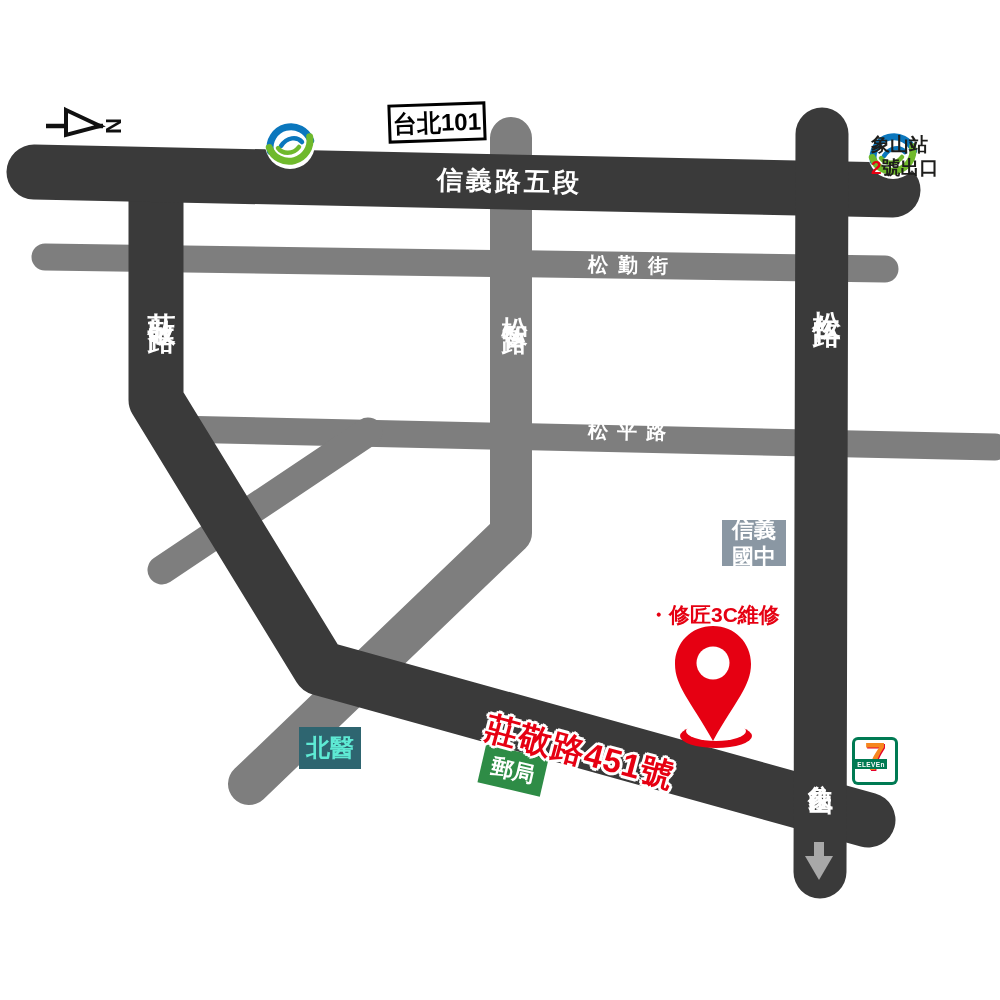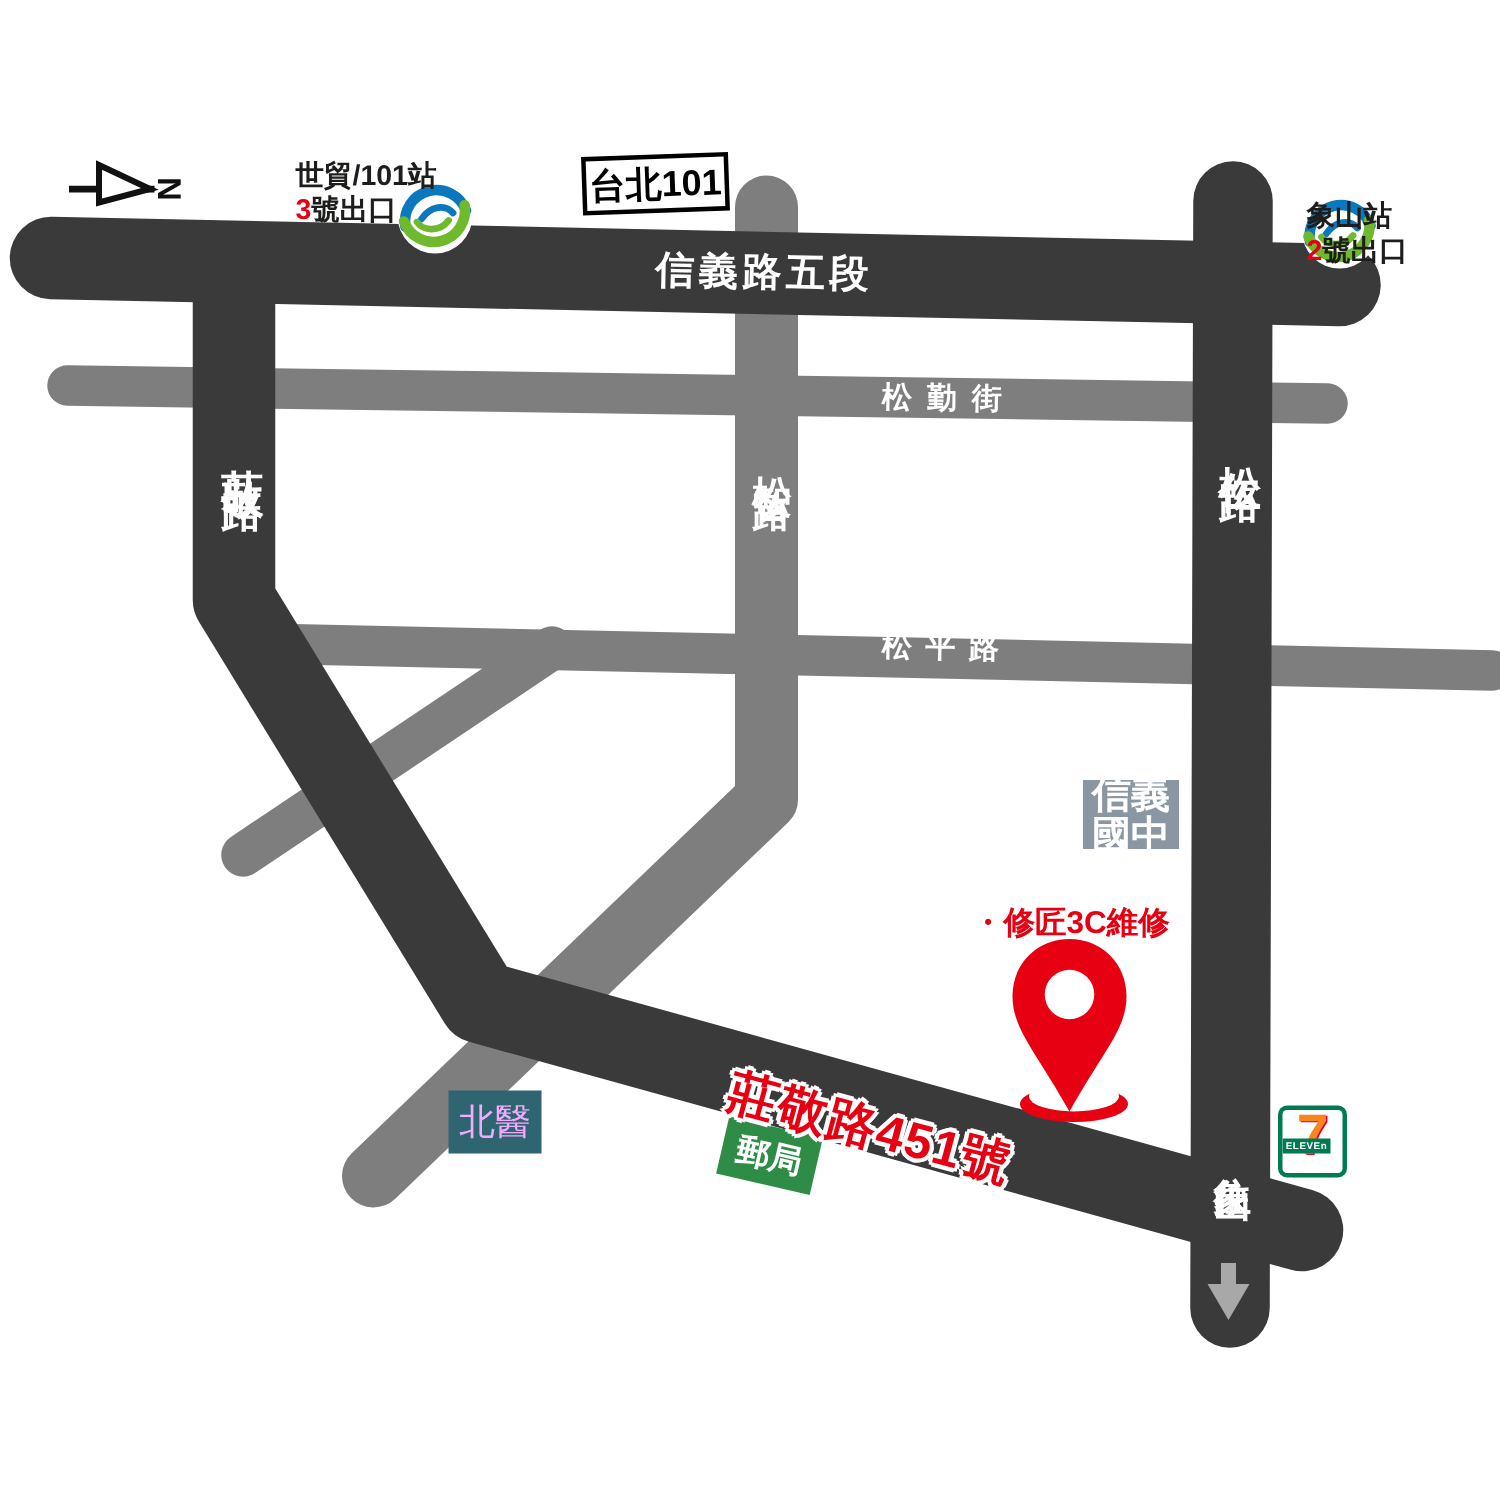--- a/index.html
+++ b/index.html
@@ -26,24 +26,24 @@
   .road-dark{fill:none;stroke:var(--road-dark);stroke-linecap:round;stroke-linejoin:round;}
   .lbl{position:absolute;white-space:nowrap;}
   .road-label{color:#fff;font-weight:bold;}
   .vlabel{writing-mode:vertical-rl;text-orientation:upright;color:#fff;font-weight:bold;}
   .station-text{color:var(--text-dark);font-weight:bold;font-size:19px;line-height:23px;}
   .red{color:var(--accent-red);}
   .box101{position:absolute;left:388px;top:103px;width:98px;height:39px;background:#fff;
     border:3.5px solid #000;display:flex;align-items:center;justify-content:center;
     font-weight:bold;font-size:24px;color:#000;transform:rotate(-2deg);}
   .school-box{position:absolute;left:722px;top:520px;width:64px;height:46px;background:var(--school-bg);
-    color:#fff;font-weight:bold;font-size:26px;line-height:27px;display:flex;flex-direction:column;
+    color:#fff;font-weight:bold;font-size:22px;line-height:27px;display:flex;flex-direction:column;
     align-items:center;justify-content:center;}
   .hospital-box{position:absolute;left:299px;top:727px;width:62px;height:42px;background:var(--hospital-bg);
-    color:#f0abfc;font-weight:normal;font-size:24px;display:flex;align-items:center;justify-content:center;}
+    color:#5eead4;font-weight:bold;font-size:24px;display:flex;align-items:center;justify-content:center;}
   .post-box{position:absolute;left:481px;top:751px;width:64px;height:39px;background:var(--post-bg);
     color:#fff;font-weight:bold;font-size:22px;display:flex;align-items:center;justify-content:center;
     transform:rotate(13deg);}
   .shop-label{position:absolute;left:648px;top:601px;color:var(--accent-red);
     font-weight:bold;font-size:21px;}
   .addr-label{position:absolute;left:492px;top:706px;color:var(--accent-red);font-weight:bold;
     font-size:33px;letter-spacing:1px;transform:rotate(15deg);transform-origin:left top;
     text-shadow:-2px -2px 0 #fff,2px -2px 0 #fff,-2px 2px 0 #fff,2px 2px 0 #fff,
       0 -3px 0 #fff,0 3px 0 #fff,-3px 0 0 #fff,3px 0 0 #fff;}
   .seven{position:absolute;left:852px;top:737px;width:46px;height:48px;background:var(--seven-green);
@@ -101,24 +101,20 @@
 
     <g>
       <ellipse cx="716" cy="736" rx="36" ry="12" fill="var(--accent-red)"></ellipse>
       <ellipse cx="716" cy="731" rx="30" ry="10" fill="#fff"></ellipse>
       <rect x="676" y="716" width="80" height="12" fill="#fff"></rect>
       <path d="M713,626 C735,626 751,643 751,664 C751,686 736,700 713,741 C690,700 675,686 675,664 C675,643 691,626 713,626 Z" fill="var(--accent-red)"></path>
       <circle cx="713" cy="663" r="16.5" fill="#fff"></circle>
     </g>
   </svg>
 
-  <div class="lbl station-text" style="left:197px;top:106px;">
-    <div>世貿/101站</div>
-    <div><span class="red">3</span><span>號出口</span></div>
-  </div>
 
   <div class="lbl station-text" style="left:871px;top:133px;">
     <div>象山站</div>
     <div><span class="red">2</span><span>號出口</span></div>
   </div>
 
   <div class="box101">台北101</div>
 
   <div class="lbl road-label" style="left:437px;top:164px;font-size:26px;letter-spacing:3px;transform:rotate(1.2deg);">信義路五段</div>
   <div class="lbl road-label" style="left:588px;top:252px;font-size:20px;letter-spacing:10px;transform:rotate(0.8deg);">松勤街</div>

